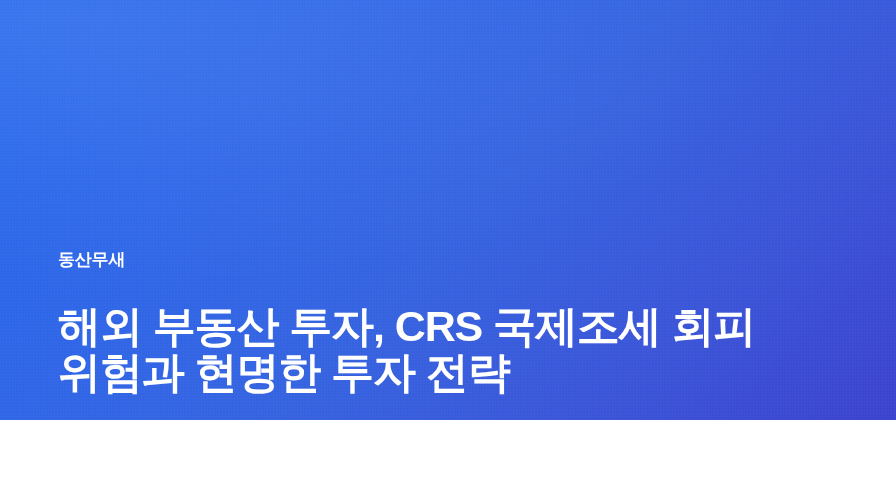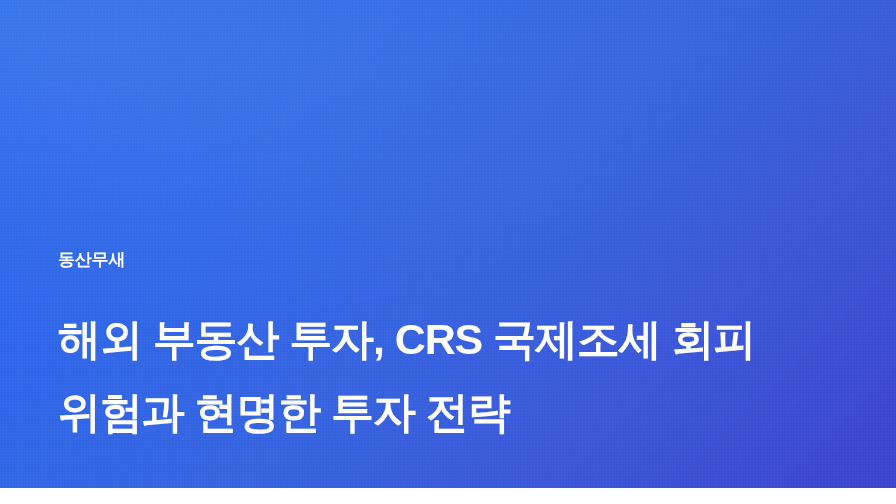--- a/index.html
+++ b/index.html
@@ -11,21 +11,21 @@
     width: 896px;
     height: 504px;
     overflow: hidden;
     font-family: "Liberation Sans", "DejaVu Sans", sans-serif;
   }
 
   
   .hero {
     position: relative;
     width: 896px;
-    height: 488px;
+    height: 420px;
     box-sizing: border-box;
     
     background: linear-gradient(
         135deg,
         #2366ec 0%,
         #2e66e8 28%,
         #3563e0 52%,
         #3a55d8 76%,
         #3b42ce 100%);
     overflow: hidden;
@@ -71,21 +71,21 @@
     letter-spacing: -0.2px;
     white-space: nowrap;
   }
 
   .hero-title {
     margin: 0;
     padding-top: 33px;
     color: #ffffff;
     font-size: 43px;
     font-weight: 700;
-    line-height: 73px;
+    line-height: 46px;
     letter-spacing: -1.1px;
     max-width: 752px;
     word-break: keep-all;
   }
 </style>
 </head>
 <body>
 
 <div class="hero">
 

